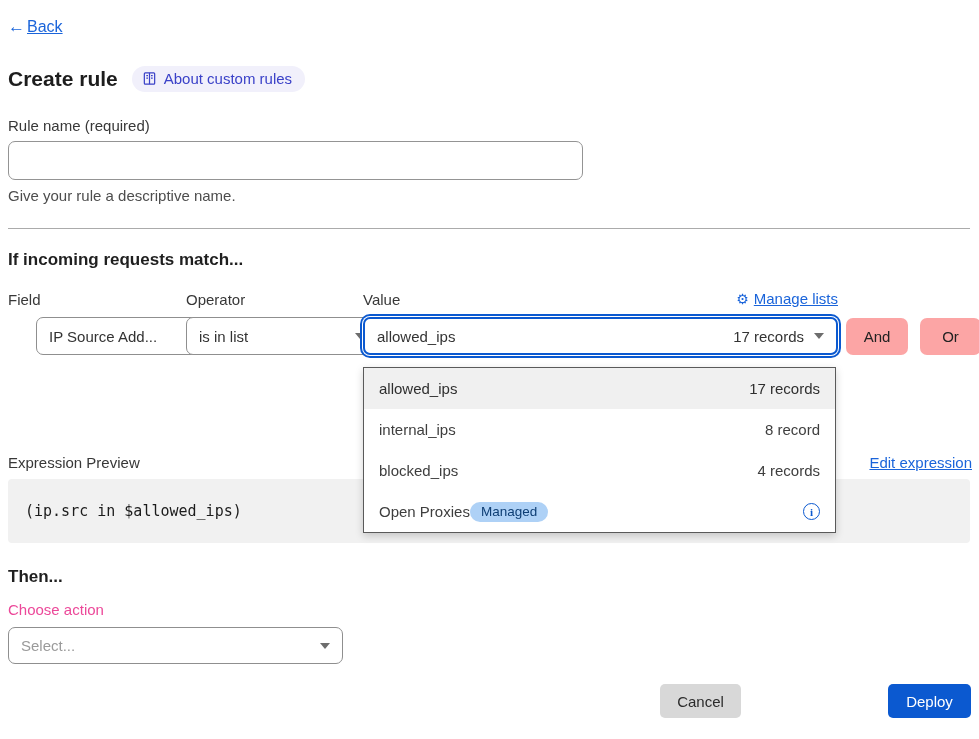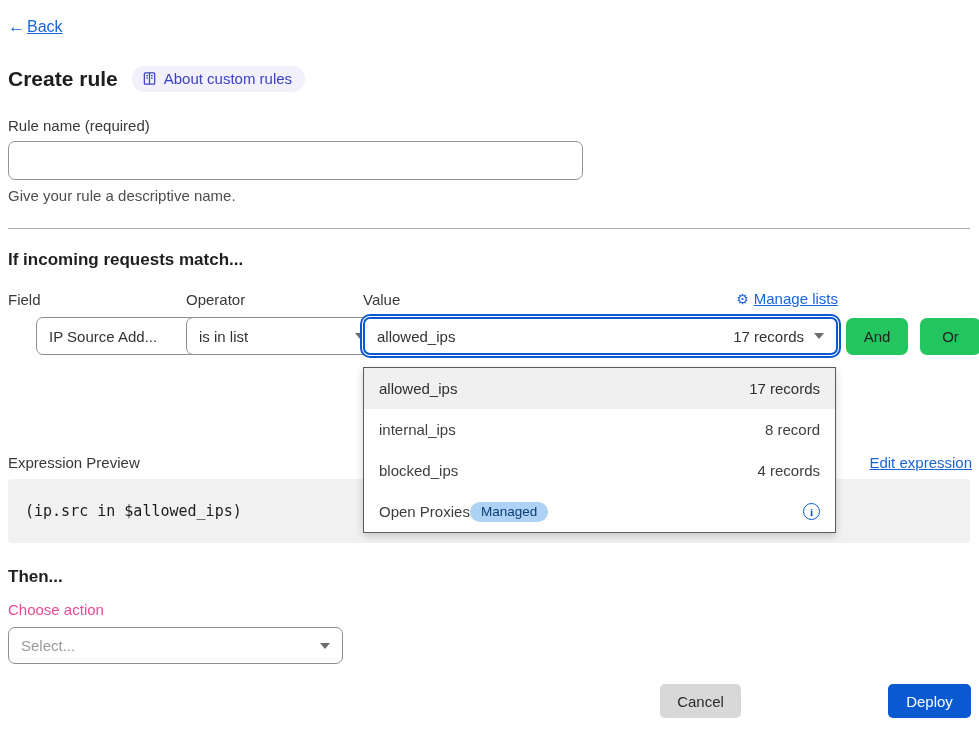--- a/index.html
+++ b/index.html
@@ -40,21 +40,21 @@
     background: #fff; display: flex; align-items: center; padding: 0 12px; font-size: 15px; color: #333;
     cursor: pointer; justify-content: space-between; }
   .chevron { width: 0; height: 0; border-left: 5px solid transparent; border-right: 5px solid transparent;
     border-top: 6px solid #6d6d6d; margin-left: 10px; flex: none; }
   .field-select { left: 4px; width: 196px; margin-left: 32px; }
   .operator-select { left: 186px; width: 192px; }
   .value-select { left: 363px; width: 475px; border: 2px solid #0b59d0;
     box-shadow: 0 0 0 1px #fff, 0 0 0 3px #0b59d0; border-radius: 7px; }
   .value-select .meta { margin-left: auto; color: #333; }
 
-  .gray-btn { position: absolute; top: 318px; height: 37px; background: #22c55e; border: none; border-radius: 7px;
+  .gray-btn { position: absolute; top: 318px; height: 37px; background: #fca5a5; border: none; border-radius: 7px;
     font-size: 15px; color: #222; cursor: pointer; font-family: "Liberation Sans", sans-serif; }
   .and-btn { left: 846px; width: 62px; }
   .or-btn { left: 920px; width: 61px; }
 
   
   .menu { position: absolute; left: 363px; top: 367px; width: 473px; background: #fff;
     border: 1px solid #5a5a5a; box-shadow: 0 3px 8px rgba(0,0,0,0.18); z-index: 10; }
   .menu-row { height: 41px; display: flex; align-items: center; justify-content: space-between;
     padding: 0 15px; font-size: 15px; color: #3e3e3e; cursor: pointer; background: #fff; }
   .menu-row.selected { background: #f0f0f0; color: #2f2f2f; }

